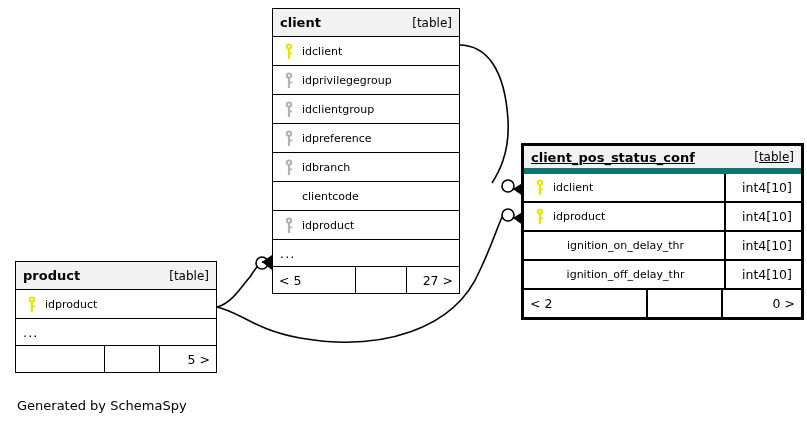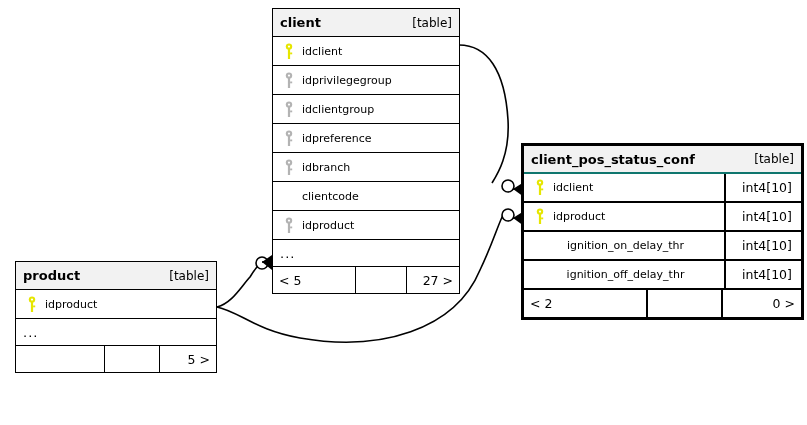--- a/index.html
+++ b/index.html
@@ -42,21 +42,22 @@
     display: flex;
     align-items: center;
     justify-content: space-between;
     background: #f2f2f2;
     border-bottom: 1px solid #000000;
     height: 28px;
     padding: 0 7px;
     box-sizing: border-box;
   }
   .focal .tbl-header {
-    border-bottom: 2px solid #0f766e;
+    border-bottom: 6px solid #0f766e;
+    text-decoration: underline;
   }
   .tbl-name {
     font-weight: bold;
     font-size: 13px;
     letter-spacing: 0px;
     white-space: nowrap;
   }
   .tbl-tag {
     font-size: 12px;
     color: #000000;
@@ -360,14 +361,15 @@
 
     <div class="ellipsis-row">...</div>
 
     <div class="footer-row">
       <div class="foot-cell foot-left"></div>
       <div class="foot-cell foot-mid"></div>
       <div class="foot-cell foot-right">5 &gt;</div>
     </div>
   </div>
 
+  <div class="caption" style="left:17px; top:398px;">Generated by SchemaSpy</div>
 
 </div>
 
 </body></html>

